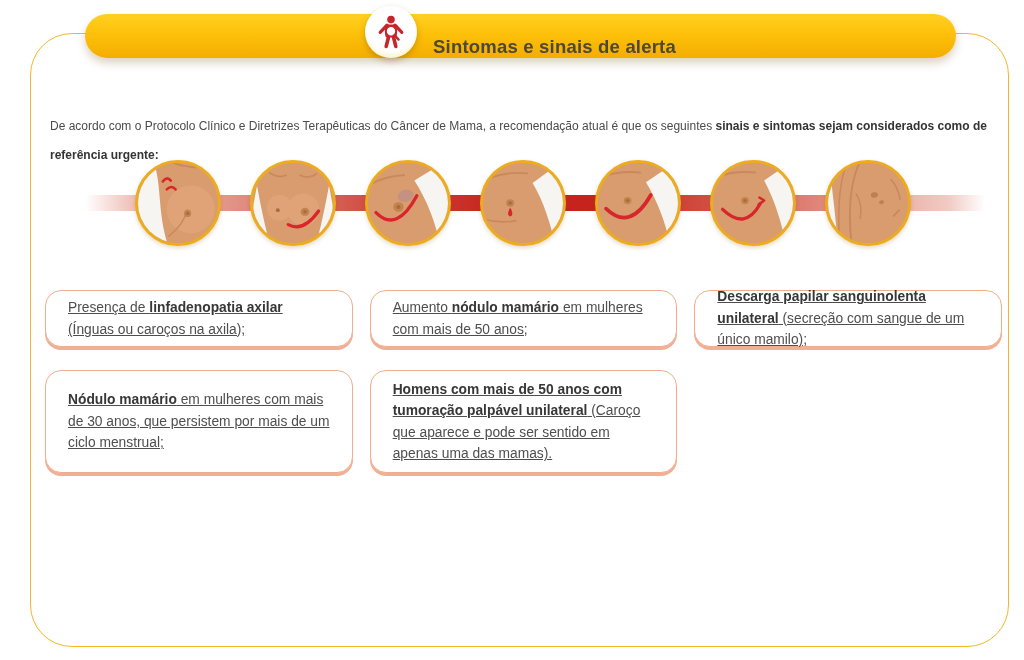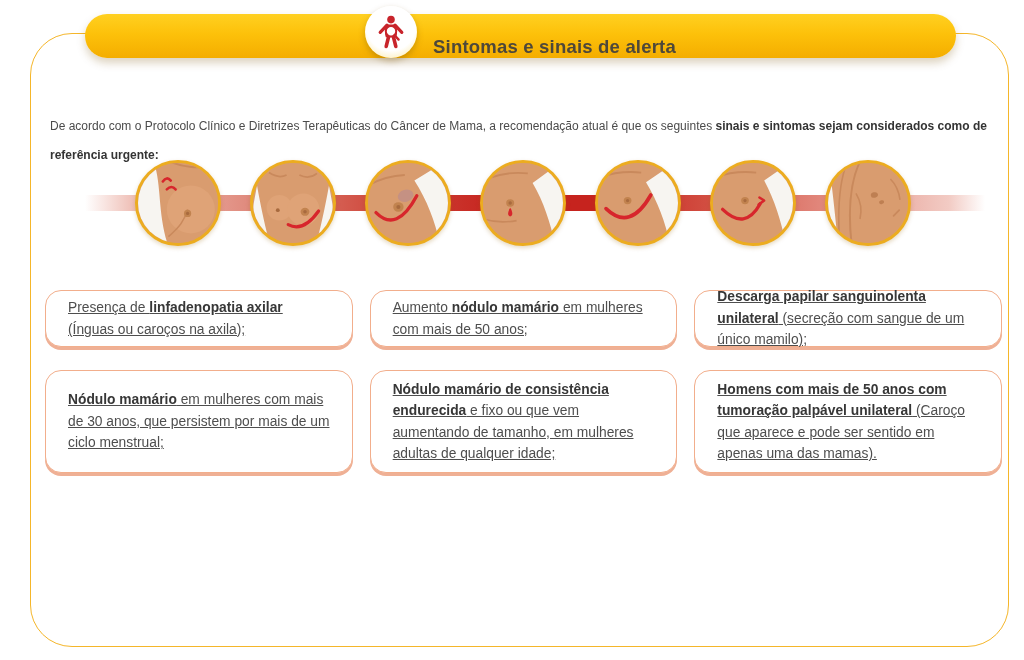--- a/index.html
+++ b/index.html
@@ -204,21 +204,18 @@
 
   <div class="card">
     <p><span class="bd">Descarga papilar sanguinolenta unilateral</span><span> (secreção com sangue de um único mamilo);</span></p>
   </div>
 
   <div class="card">
     <p><span class="bd">Nódulo mamário</span><span> em mulheres com mais de 30 anos, que persistem por mais de um ciclo menstrual;</span></p>
   </div>
 
 
-  <div class="card">
-    <p><span class="bd">Nódulo mamário de consistência endurecida</span><span> e fixo ou que vem aumentando de tamanho, em mulheres adultas de qualquer idade;</span></p>
-  </div>
 
   <div class="card">
     <p><span class="bd">Homens com mais de 50 anos com tumoração palpável unilateral</span><span> (Caroço que aparece e pode ser sentido em apenas uma das mamas).</span></p>
   </div>
 
 </div>
 
 </body></html>

